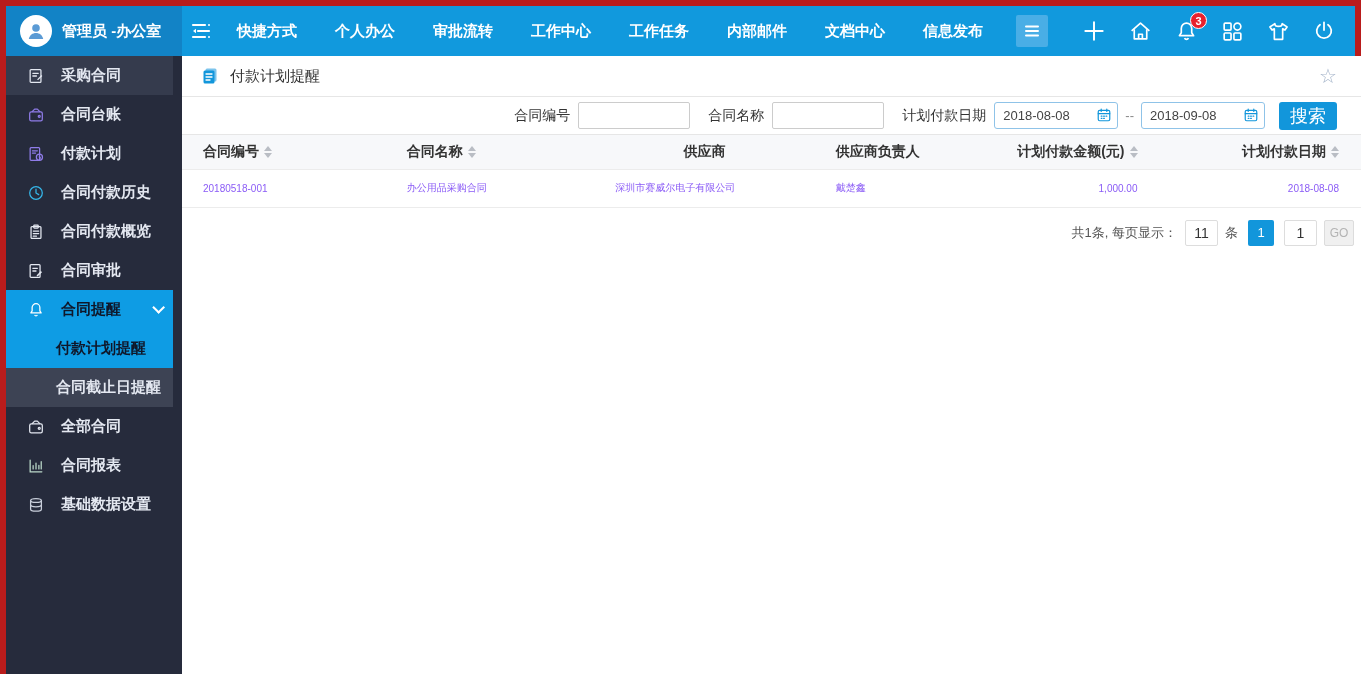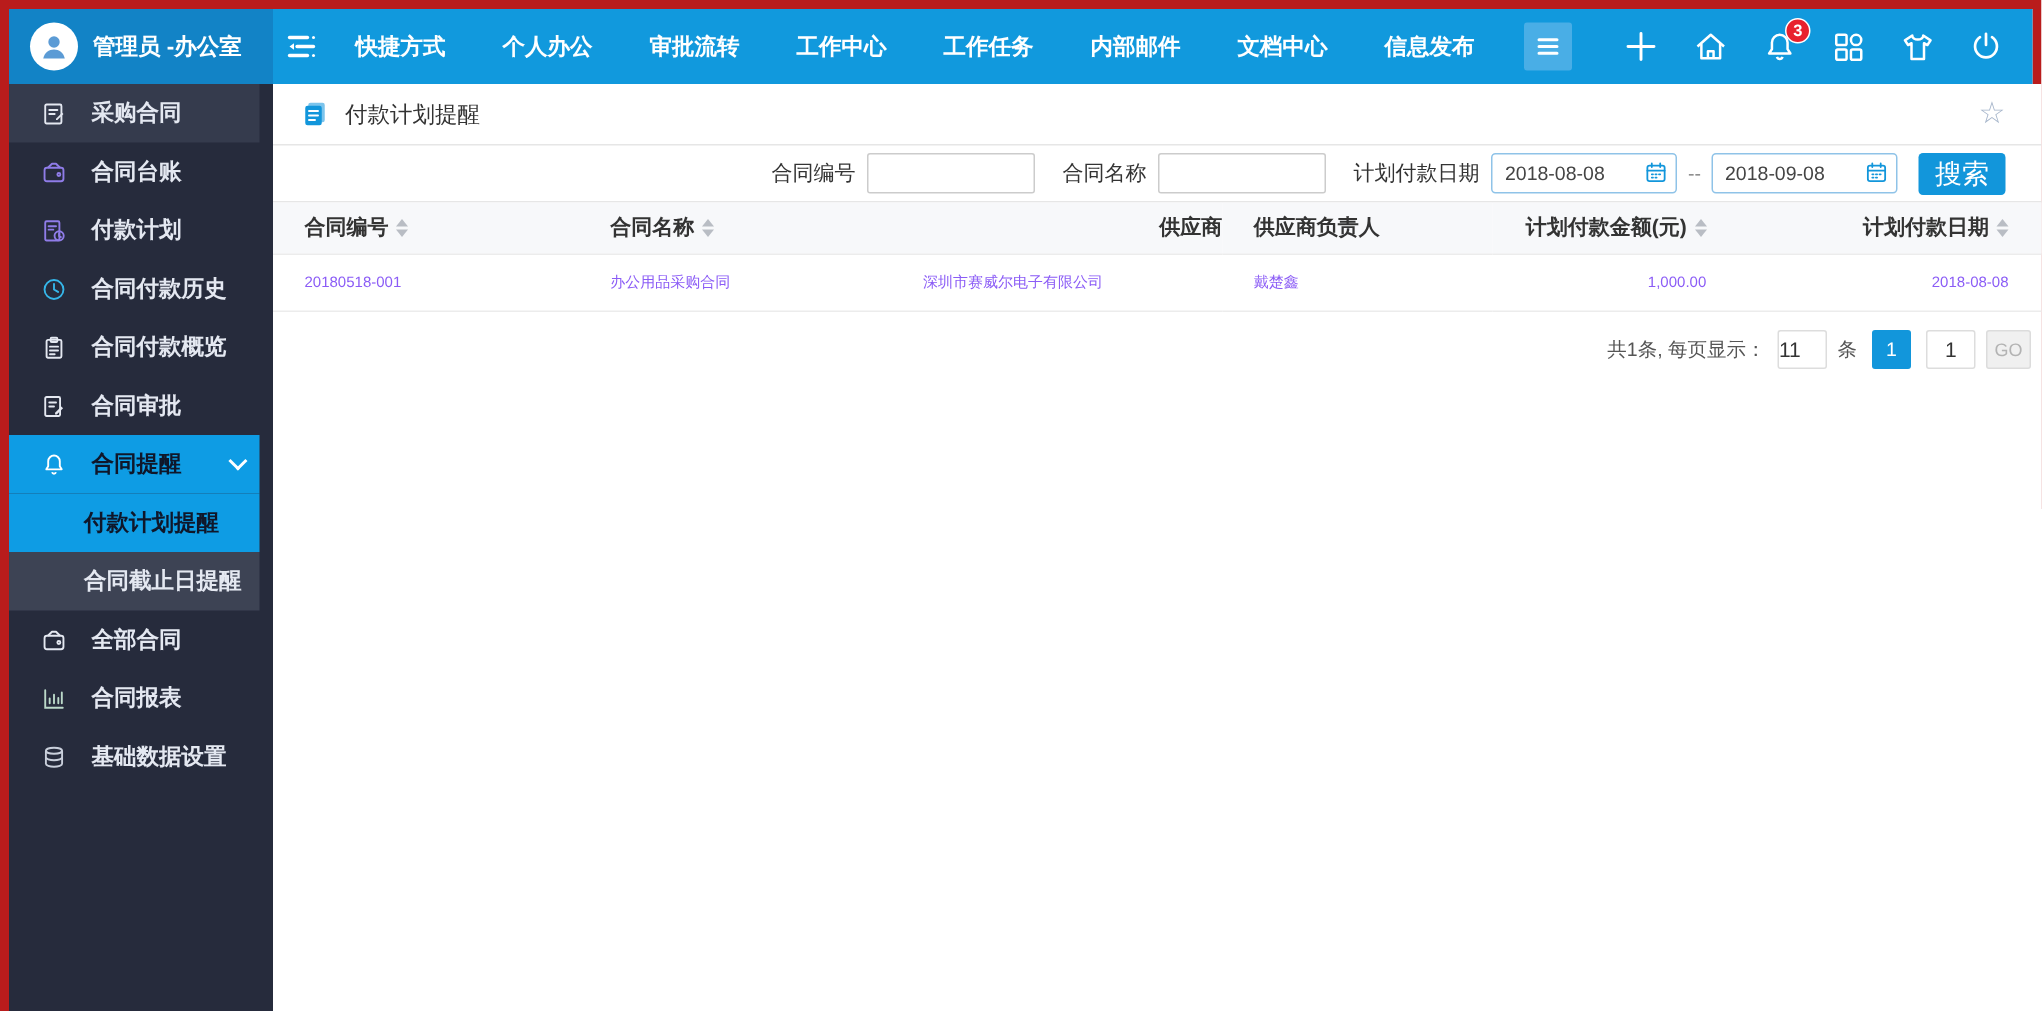--- a/index.html
+++ b/index.html
@@ -56,31 +56,31 @@
   .date-box input { width:100%; height:100%; border:1px solid #8FC3E8; border-radius:3px; font-size:13px; color:#444; padding:0 26px 0 8px; outline:none; }
   .date-box .cal { position:absolute; right:6px; top:5px; color:#1296DB; }
   .range-sep { color:#888; font-size:13px; margin:0 7px; }
   .search-btn { width:58px; height:28px; margin-left:14px; background:#1296DB; color:#fff; font-size:18px; border:none; border-radius:3px; cursor:pointer; }
 
   table.grid { width:100%; border-collapse:collapse; table-layout:fixed; }
   .grid th { background:#F7F8FA; height:34px; font-size:14px; color:#333; font-weight:bold; border-bottom:1px solid #ececec; }
   .grid td { height:38px; font-size:10px; color:#8b5cf6; border-bottom:1px solid #ececec; }
   .grid th .th-inner { display:inline-flex; align-items:center; gap:5px; }
   .al { text-align:left; padding-left:21px; }
-  .ac { text-align:right; }
+  .ac { text-align:center; }
   .ar { text-align:right; padding-right:28px; }
   .cell-red { color:#E60000; }
   .sort { display:inline-flex; flex-direction:column; gap:2px; }
   .sort i { width:0; height:0; border-left:4px solid transparent; border-right:4px solid transparent; display:block; }
   .sort .up { border-bottom:5px solid #b9bdc4; }
   .sort .down { border-top:5px solid #b9bdc4; }
 
   .pager { display:flex; align-items:center; justify-content:flex-end; padding:12px 13px 0 0; }
   .pager .summary { font-size:13px; color:#555; margin-right:8px; }
-  .pgsize { width:33px; height:26px; border:1px solid #ddd; border-radius:2px; font-size:14px; color:#333; background:#fff; outline:none; }
+  .pgsize { width:33px; height:26px; border:1px solid #ddd; border-radius:2px; text-align:center; font-size:14px; color:#333; background:#fff; outline:none; }
   .pager .unit { font-size:13px; color:#555; margin:0 10px 0 7px; }
   .page-btn { width:26px; height:26px; background:#1296DB; color:#fff; font-size:13px; display:flex; align-items:center; justify-content:center; border-radius:2px; margin-right:10px; cursor:pointer; }
   .goto { width:33px; height:26px; border:1px solid #ddd; border-radius:2px; text-align:center; font-size:14px; color:#333; outline:none; margin-right:7px; }
   .go-btn { width:30px; height:26px; background:#F0F0F0; border:1px solid #dcdcdc; border-radius:2px; color:#b3b3b3; font-size:12px; cursor:pointer; }
 
   svg { display:block; }
 </style>
 </head>
 <body>
 

